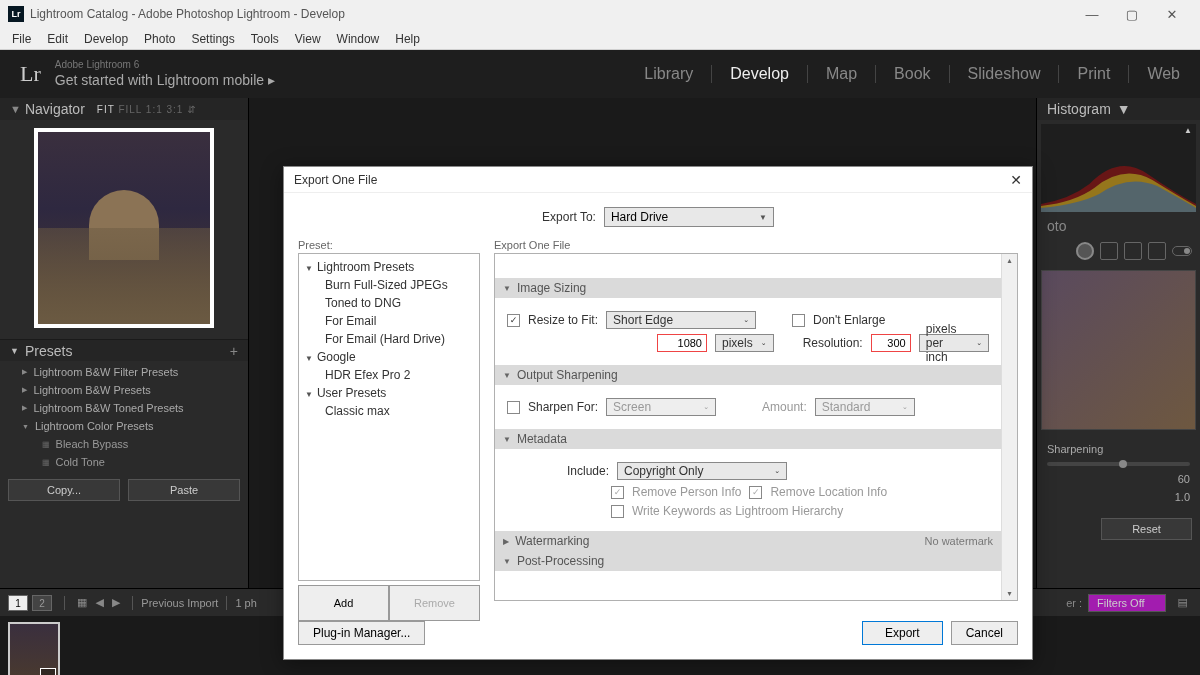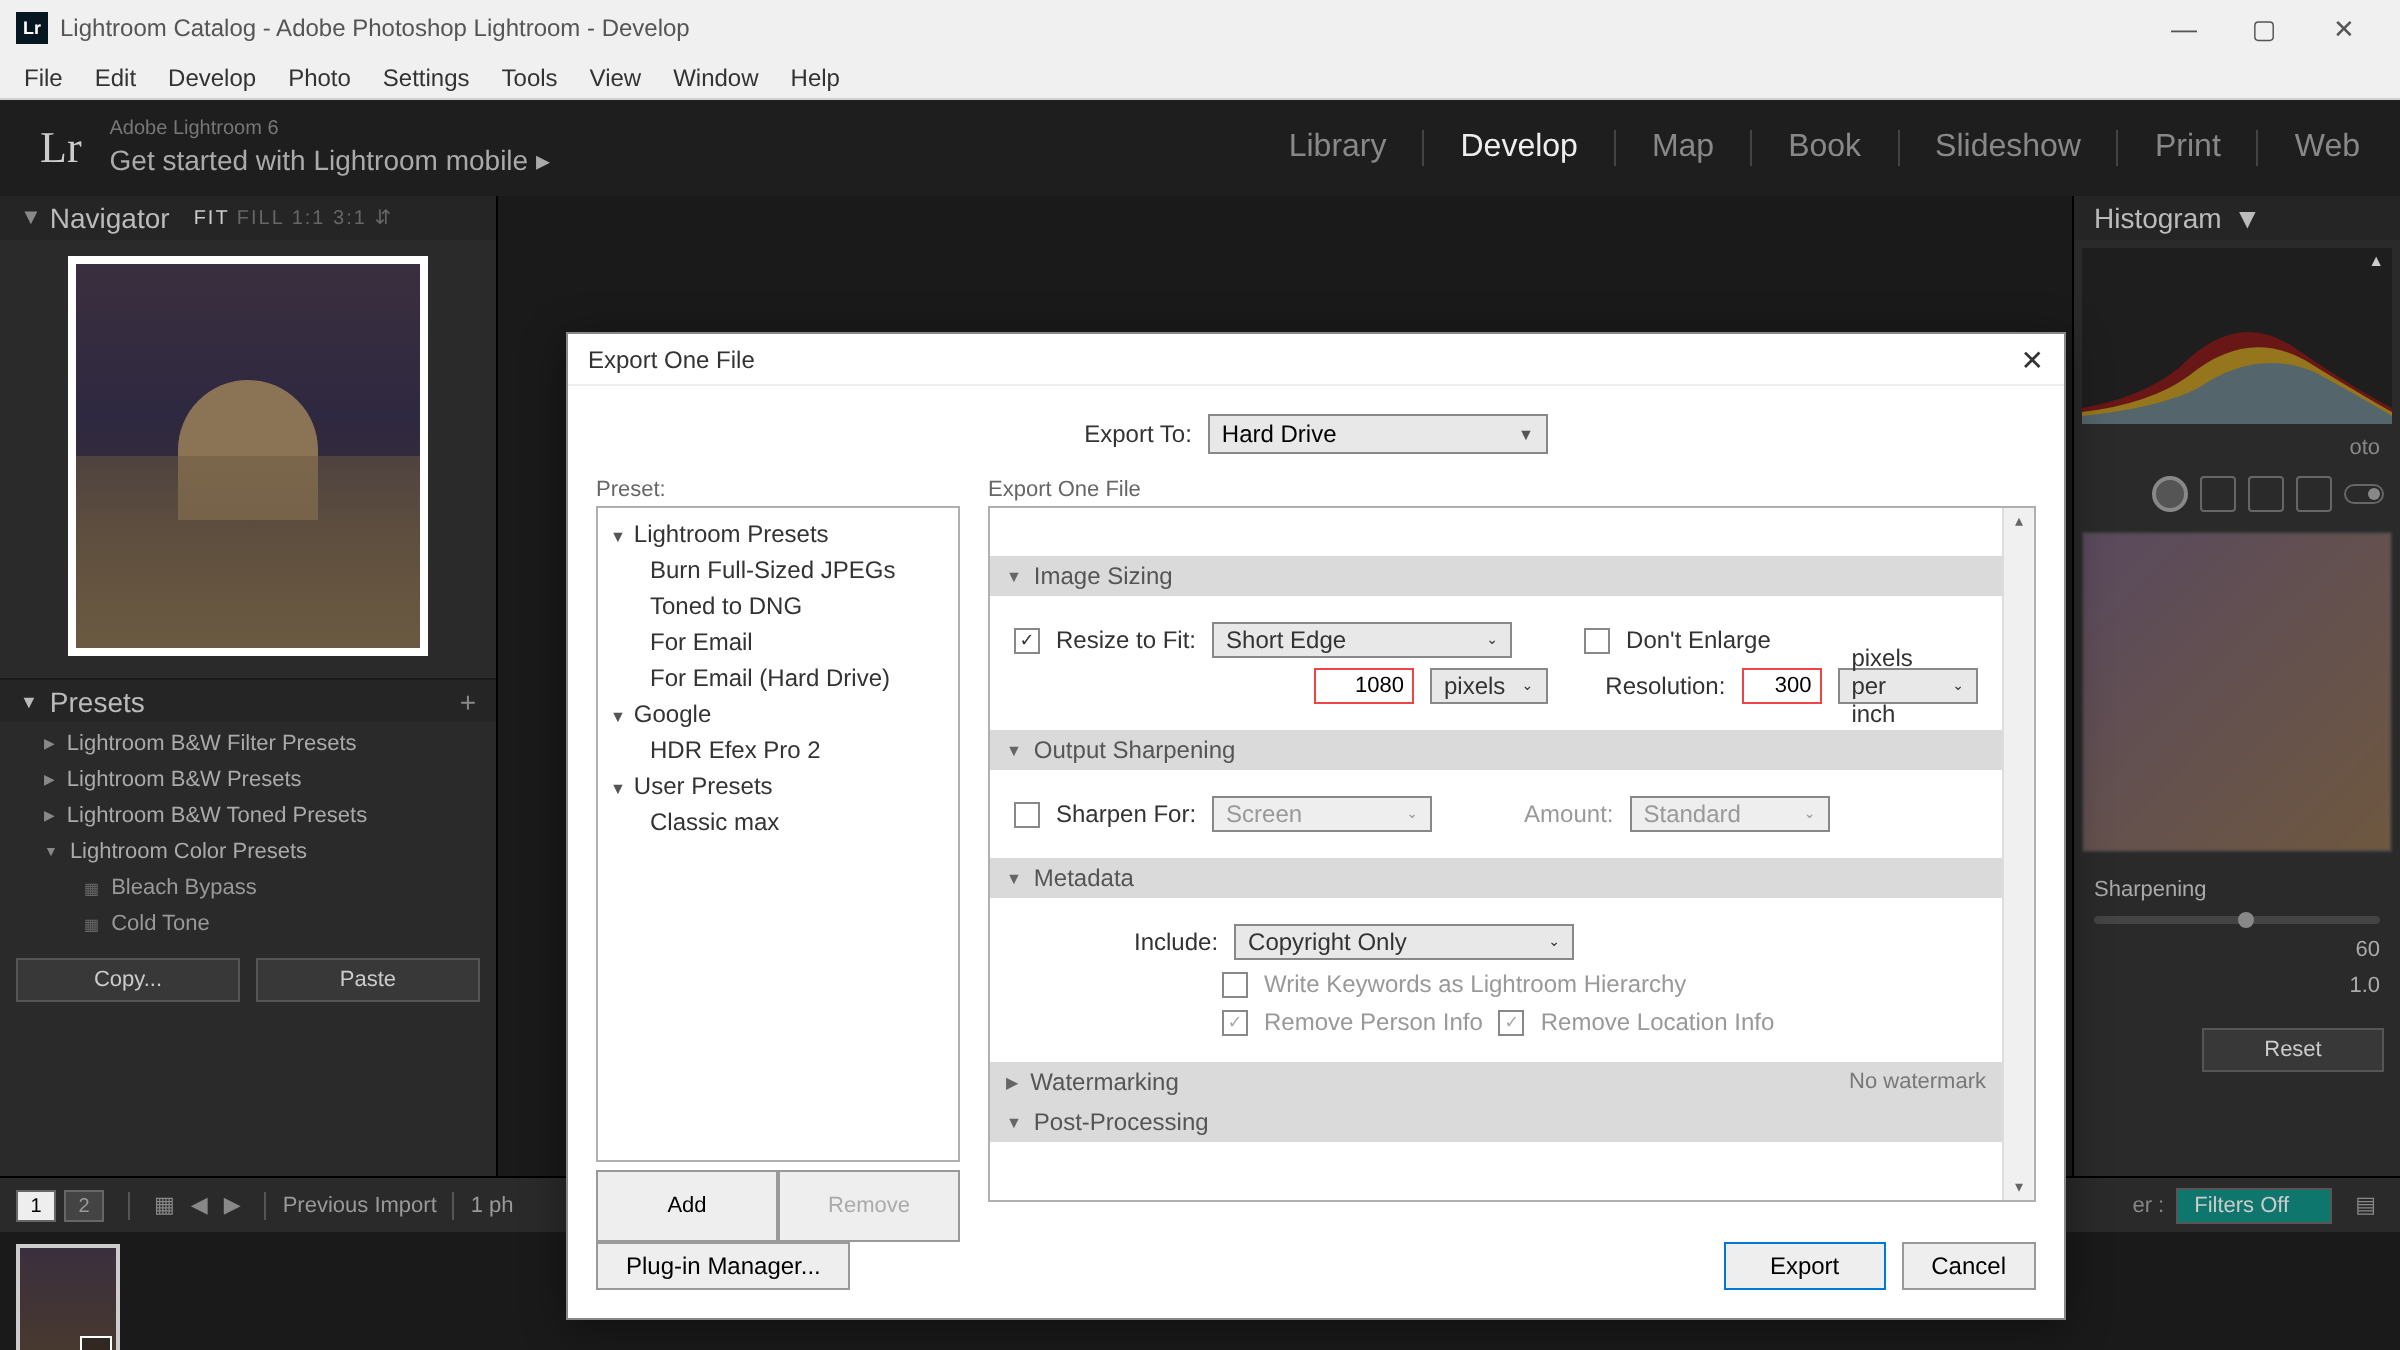--- a/index.html
+++ b/index.html
@@ -39,38 +39,38 @@
 .preset-item.open::before { content: "▼"; }
 .preset-sub { padding: 3px 10px 3px 42px; color: #999; font-size: 11px; display: flex; align-items: center; }
 .preset-sub::before { content: "▦"; font-size: 8px; margin-right: 6px; color: #666; }
 .btn-row { display: flex; gap: 8px; padding: 6px 8px; background: #2a2a2a; }
 .btn-row button { flex: 1; height: 22px; background: #383838; border: 1px solid #555; color: #ccc; font-size: 11px; }
 .right-panel { width: 164px; background: #2a2a2a; border-left: 1px solid #000; position: absolute; right: 0; top: 0; height: 100%; }
 .histo-head { height: 22px; display: flex; align-items: center; justify-content: flex-start; padding: 0 10px; color: #bbb; font-size: 14px; background: #252525; }
 .histo-head .arrow { margin-left: 6px; }
 .histogram { height: 88px; background: #1e1e1e; position: relative; overflow: hidden; margin: 4px; }
 .histogram svg { width: 100%; height: 100%; }
-.histo-label { padding: 2px 10px; color: #888; font-size: 11px; text-align: right; }
+.histo-label { padding: 2px 10px; color: #888; font-size: 14px; text-align: left; }
 .icon-row { display: flex; gap: 6px; padding: 6px 8px; justify-content: flex-end; align-items: center; }
 .icon-row .ic { width: 18px; height: 18px; border: 1px solid #666; border-radius: 2px; }
 .icon-row .ic.circle { border-radius: 50%; background: #555; border: 2px solid #888; }
 .detail-img { margin: 4px; height: 160px; background: linear-gradient(135deg, #5a4a5e 0%, #6e5840 100%); border: 1px solid #444; filter: blur(0.5px); }
 .sharp-section { padding: 6px 10px; color: #aaa; font-size: 11px; }
 .sharp-row { display: flex; justify-content: space-between; padding: 3px 0; }
 .slider { height: 4px; background: #444; border-radius: 2px; margin: 4px 0; position: relative; }
 .slider::after { content: ""; position: absolute; width: 8px; height: 8px; background: #888; border-radius: 50%; top: -2px; left: 50%; }
 .reset-row { display: flex; gap: 8px; padding: 6px 8px; justify-content: flex-end; }
 .reset-row button { width: 91px; height: 22px; background: #383838; border: 1px solid #555; color: #ccc; font-size: 11px; }
 .film-bar { height: 28px; background: #2a2a2a; border-top: 1px solid #000; display: flex; align-items: center; padding: 0 8px; color: #999; font-size: 11px; }
 .film-bar .num { width: 20px; height: 16px; background: #444; text-align: center; margin-right: 4px; font-size: 10px; line-height: 16px; border: 1px solid #666;}
 .film-bar .num.active{background:#eee;color:#000;}
 .film-bar .sep { width: 1px; height: 14px; background: #555; margin: 0 8px; }
 .film-bar .icn { margin: 0 4px; color: #888; }
 .filters-label { margin-left: auto; margin-right: 6px; color: #888; }
-.filters-sel { background: #0f766e; border: 1px solid #555; color: #ccc; padding: 2px 20px 2px 8px; }
+.filters-sel { background: #a21caf; border: 1px solid #555; color: #ccc; padding: 2px 20px 2px 8px; }
 .thumbs { height: 78px; background: #1a1a1a; padding: 6px 8px; }
 .thumb { width: 52px; height: 62px; border: 2px solid #ccc; background: linear-gradient(180deg, #3a2f3e 0%, #4a3a2e 100%); position: relative; }
 .thumb::after { content: ""; position: absolute; right: 2px; bottom: 2px; width: 14px; height: 10px; border: 1px solid #fff; background: rgba(0,0,0,0.3); }
 
 .dialog { position: absolute; left: 283px; top: 116px; width: 750px; height: 494px; background: #fff; border: 1px solid #888; box-shadow: 0 4px 20px rgba(0,0,0,0.4); z-index: 10; }
 .dlg-head { height: 26px; display: flex; align-items: center; padding: 0 10px; font-size: 12px; color: #333; border-bottom: 1px solid #eee; }
 .dlg-head .close { margin-left: auto; font-size: 14px; cursor: pointer; }
 .export-to-row { padding: 14px 0 10px; display: flex; align-items: center; justify-content: center; }
 .export-to-row label { margin-right: 8px; color: #333; }
 .combo { border: 1px solid #888; background: #e8e8e8; padding: 2px 6px; display: inline-flex; align-items: center; min-width: 160px; height: 20px; }
@@ -344,28 +344,28 @@
               </div>
             <div class="section-body">
               <div class="field-row" style="padding-left:60px">
                 <label>Include:</label>
                 <div class="sel" style="width:170px">
                     <span>Copyright Only</span>
                     <span class="arrow">⌄</span>
                   </div>
               </div>
               <div class="field-row dimmed" style="padding-left:104px">
-                <span class="chk"></span>
-                <label>Write Keywords as Lightroom Hierarchy</label>
-              </div>
-              <div class="field-row dimmed" style="padding-left:104px">
                 <span class="chk checked dim"></span>
                 <label>Remove Person Info</label>
                 <span class="chk checked dim"></span>
                 <label>Remove Location Info</label>
+              </div>
+              <div class="field-row dimmed" style="padding-left:104px">
+                <span class="chk"></span>
+                <label>Write Keywords as Lightroom Hierarchy</label>
               </div>
             </div>
             <div class="section-head collapsed">
                 <span>Watermarking</span>
                 <span class="right">No watermark</span>
               </div>
             <div class="section-head">
                 <span>Post-Processing</span>
               </div>
           </div>

